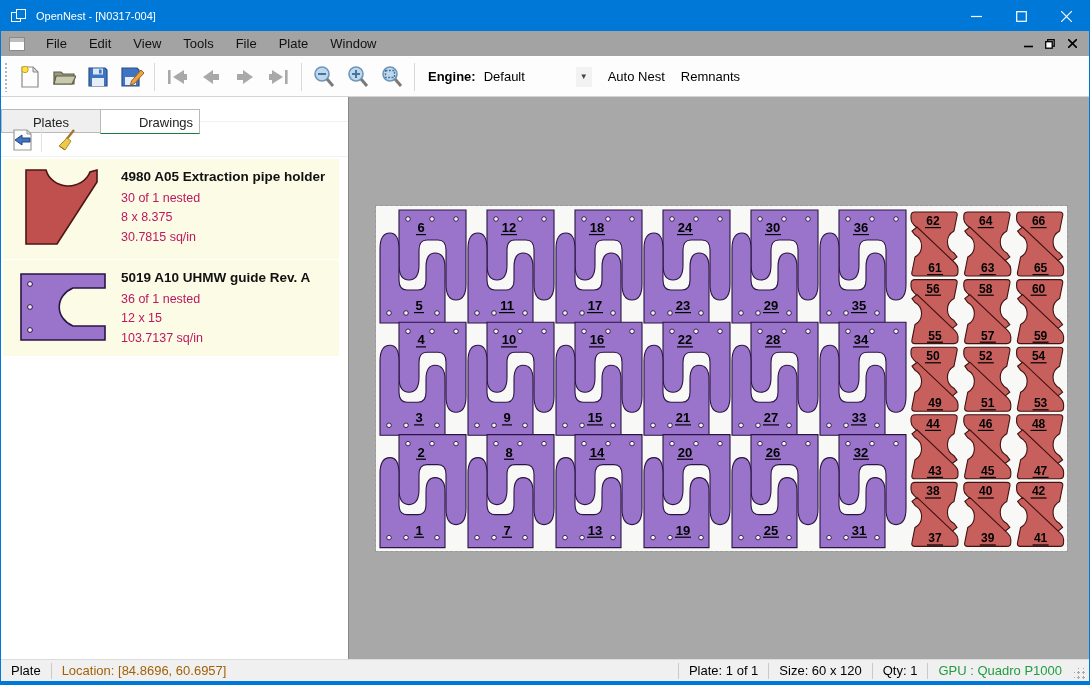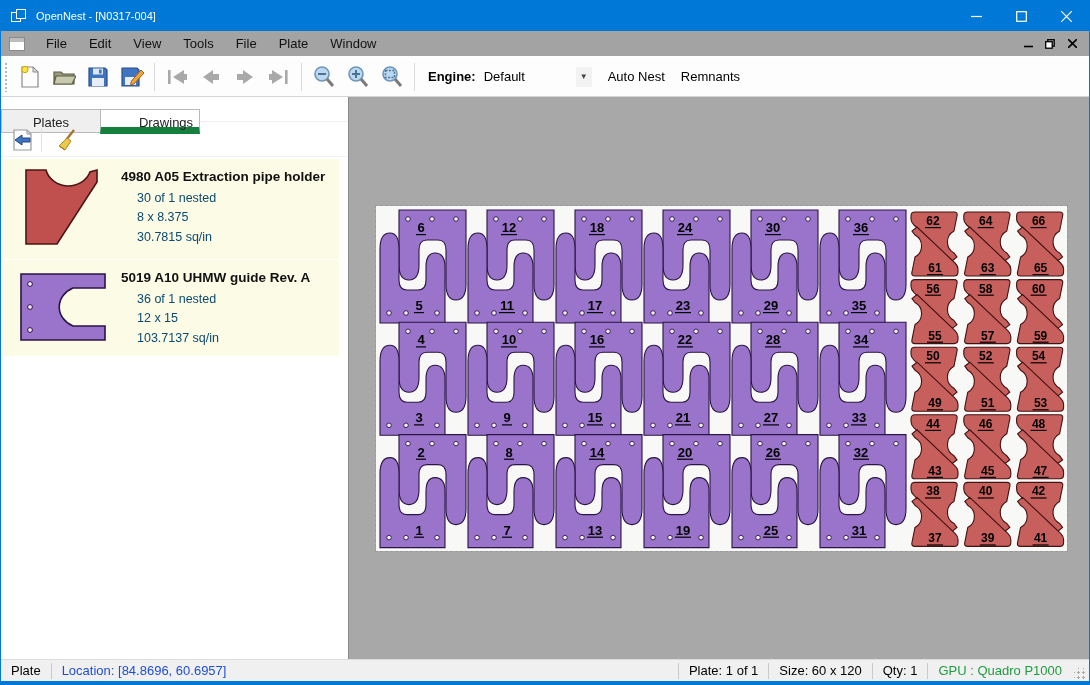--- a/index.html
+++ b/index.html
@@ -38,42 +38,42 @@
   .tb-label { font-weight:bold; font-size:13px; margin:0 6px 0 8px; }
   .tb-combo { width:110px; height:24px; display:flex; align-items:center; font-size:13px; }
   .tb-combo .val { flex:1; padding-left:2px; }
   .tb-combo .arrow { width:16px; height:20px; background:#f2f2f2; display:flex; align-items:center; justify-content:center; font-size:8px; color:#444; }
   .tb-text-btn { font-size:13px; padding:6px 8px; color:#000; }
   
   .left-panel { position:absolute; left:0; top:96px; width:347px; bottom:25px; background:#fff; }
   .tabstrip { position:absolute; left:0; top:0; right:0; height:25px; background:#fff; border-bottom:1px solid #f0f0f0; display:flex; }
   .tab { min-width:100px; text-align:center; font-size:13px; padding-top:5px; height:24px;
     border:1px solid #b9b9b9; background:#efefef; color:#222;margin-top:12px; }
-  .tab.active { background:#fff; border-bottom:7px solid #15803d; height:25px; z-index:2;padding-left:32px; }
+  .tab.active { background:#fff; border-bottom:1px solid #15803d; height:25px; z-index:2;padding-left:32px; }
   .tab + .tab { margin-left:-1px; }
   .panel-tools { position:absolute; left:0; top:27px; right:0; height:33px; display:flex; align-items:center; border-bottom:1px solid #f2f2f2;}
   .pt-btn { width:30px; height:28px; margin-left:6px; display:flex; align-items:center; justify-content:center; }
   .pt-sep { width:1px; height:24px; background:#e0e0e0; margin:0 4px; }
   .drawing-list { position:absolute; left:2px; top:62px; right:9px; }
   .drawing-item { background:#fbfbe6; display:flex; padding:6px 6px 8px 10px; margin-bottom:1px; }
   .thumb { width:100px; display:flex; align-items:center; justify-content:center; }
   .d-info { flex:1; padding-left:8px; padding-top:4px; }
   .d-title { font-size:13.5px; font-weight:bold; color:#111; margin-bottom:5px; }
-  .d-line { font-size:12.5px; color:#0c4a6e; line-height:1.55;margin-left:16px; }
+  .d-line { font-size:12.5px; color:#be185d; line-height:1.55; }
   
   .canvas { position:absolute; left:347px; top:96px; right:0; bottom:25px; background:#a8a8a8; border-left:1px solid #888; }
   .plate { position:absolute; left:27px; top:109px; width:691px; height:345px;
     background:#f8f8f6; outline:1px dashed #9a9a9a; }
   .plate svg { display:block; }
   
   .statusbar { position:absolute; left:0; bottom:0; right:0; height:25px; background:#f0f0f0;
     border-top:1px solid #dcdcdc; display:flex; align-items:center; font-size:13px;
     border-bottom:3px solid #0078d7; }
   .sb-item { padding:0 10px; color:#000; }
-  .sb-item.dim { color:#1d4ed8; }
+  .sb-item.dim { color:#a16207; }
   .sb-sep { width:1px; height:16px; background:#c9c9c9; }
   .sb-spacer { flex:1; }
   .sb-gpu { color:#1f9d40; }
   .sb-grip { width:12px; height:12px; margin:6px 3px 0 2px;
     background-image:radial-gradient(circle, #a9a9a9 1px, transparent 1.3px);
     background-size:5px 5px; background-position:bottom right; }
 </style>
 </head>
 <body>
 

